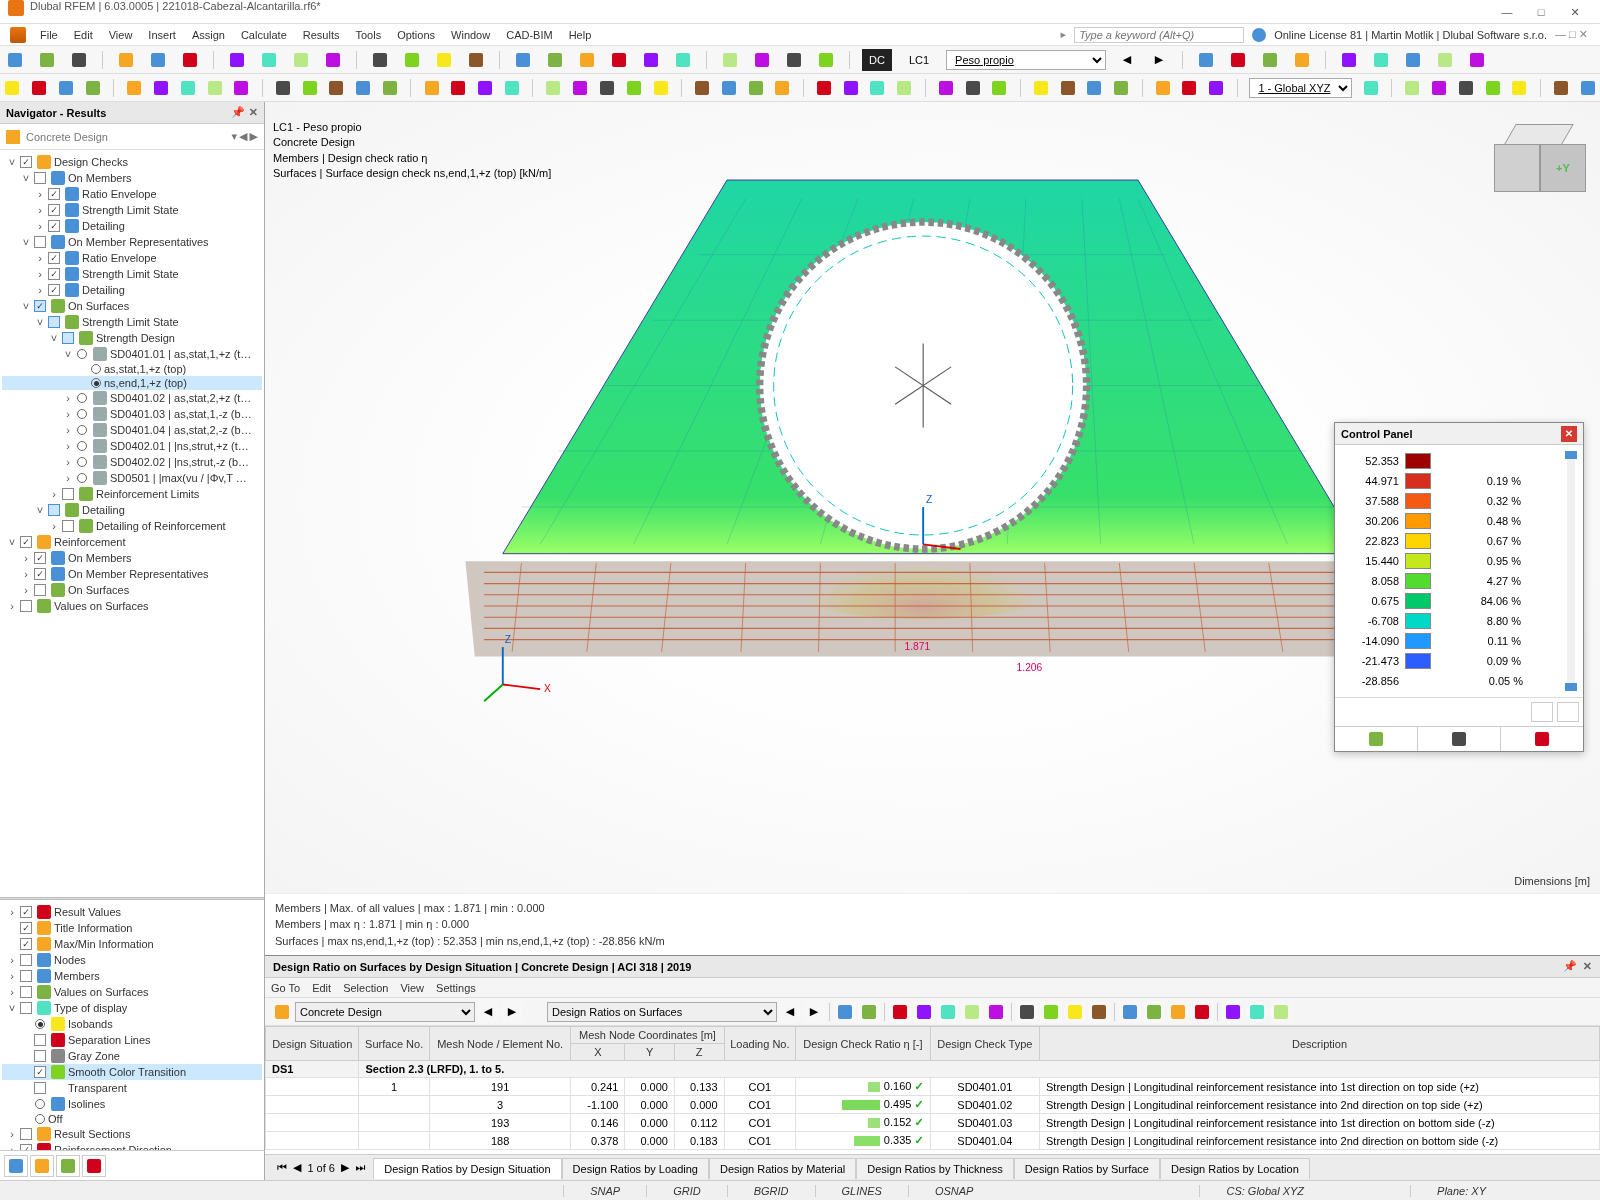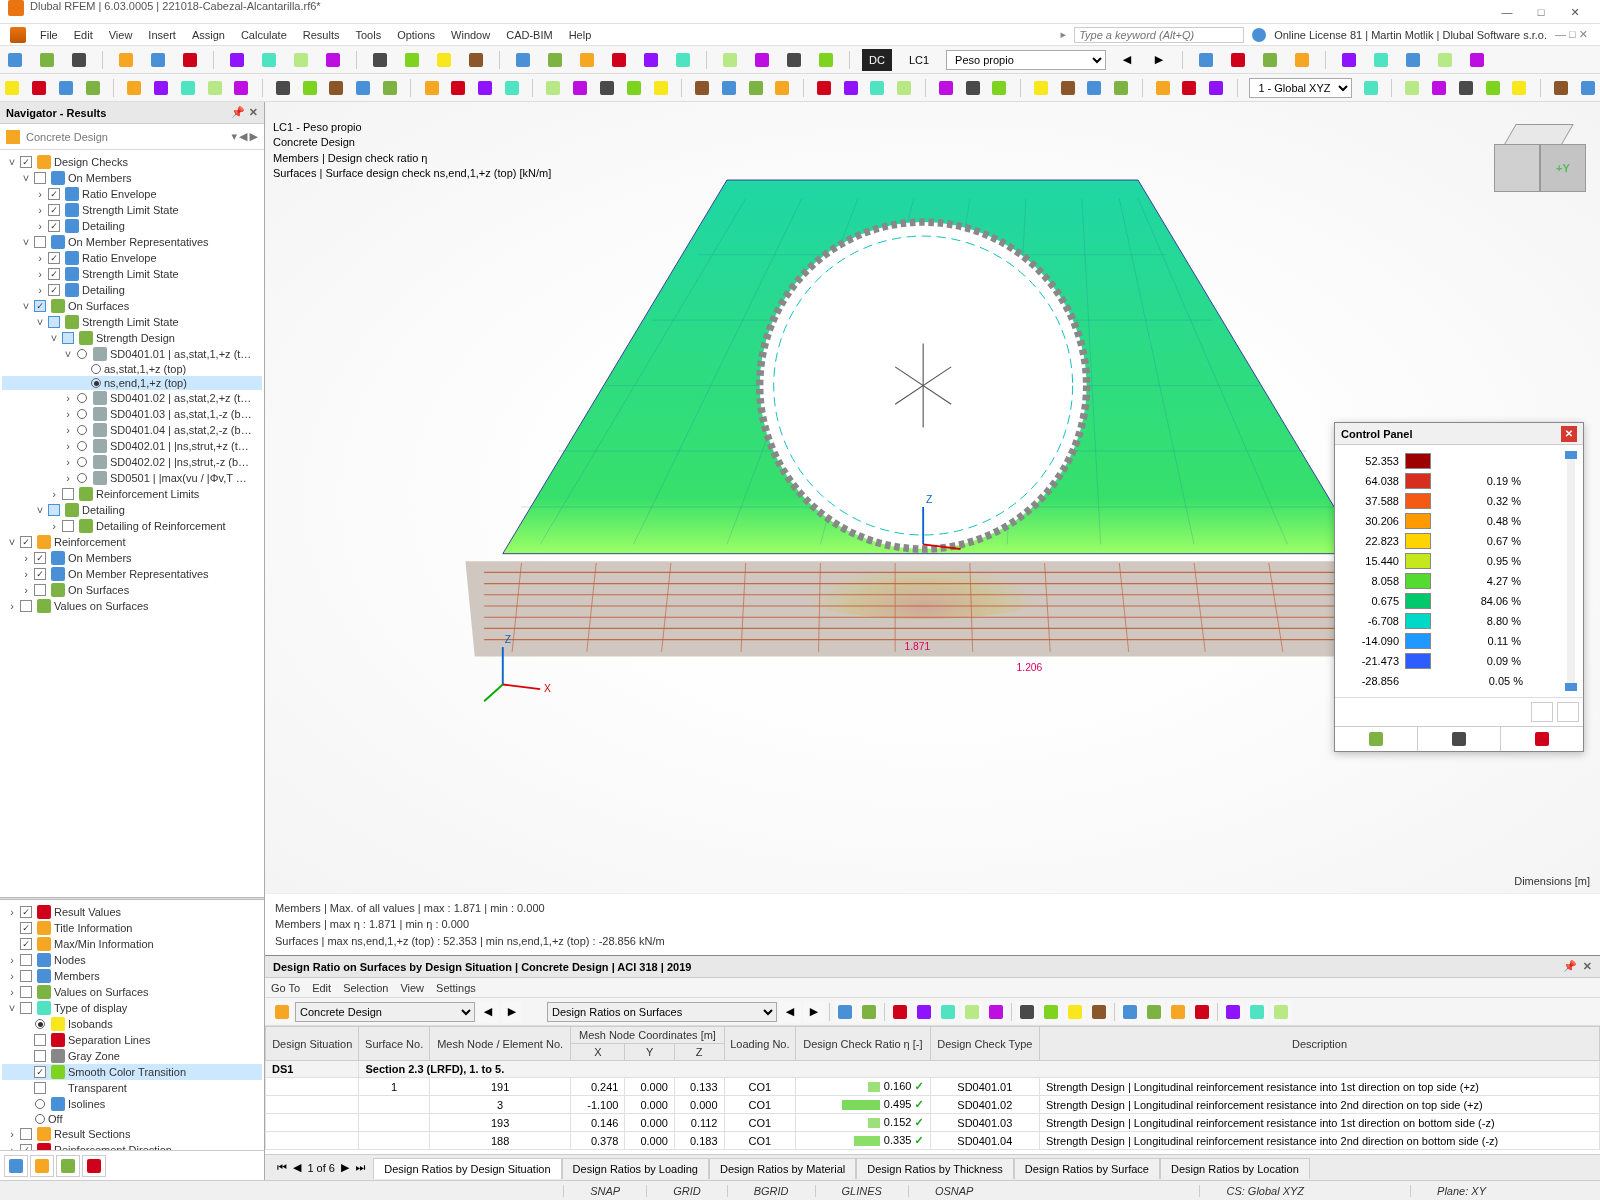--- a/index.html
+++ b/index.html
@@ -18,21 +18,21 @@
   .menu-item { padding: 2px 8px; color: #333; cursor: pointer; }
   .menu-bar .right-area { margin-left: auto; display: flex; align-items: center; gap: 8px; padding-right: 8px; }
   .menu-bar input { border: 1px solid #ccc; padding: 1px 4px; font-style: italic; color: #888; width: 170px; }
   .menu-bar .lic-info { color: #333; }
   
   
   .toolbar-row { height: 28px; background: #f7f7f7; border-bottom: 1px solid #ddd; display: flex; align-items: center; padding: 0 4px; gap: 10px; overflow: hidden; }
   .tb-btn { width: 22px; height: 22px; display: flex; align-items: center; justify-content: center; border: 1px solid transparent; cursor: pointer; background: #f7f7f7; }
   .tb-sep { width: 1px; height: 18px; background: #ccc; margin: 0 2px; }
   .tb-btn.wide { width: auto; padding: 0 6px; }
-  .tb-select { border: 1px solid #aaa; padding: 1px 4px; background: #fff; height: 20px; }
+  .tb-select { border: 1px solid #aaa; padding: 1px 4px; background: #fff; height: 20px; text-decoration: underline; }
   .icon-generic { width: 14px; height: 14px; border-radius: 2px; }
   .ic1 { background: #4a90d6; } .ic2 { background: #7cb342; } .ic3 { background: #f5a623; }
   .ic4 { background: #d0021b; } .ic5 { background: #9013fe; } .ic6 { background: #50e3c2; }
   .ic7 { background: #b8e986; } .ic8 { background: #bd10e0; } .ic9 { background: #4a4a4a; }
   .ic10 { background: #7ed321; } .ic11 { background: #f8e71c; } .ic12 { background: #8b572a; }
   
   
   .main-area { flex: 1; display: flex; overflow: hidden; }
   
   
@@ -863,21 +863,21 @@
         </div>
         <div class="cp-legend">
           <div class="cp-legend-wrap">
             <div id="cp-rows" style="flex:1">
                 <div class="cp-row">
                   <span class="val">52.353</span>
                   <span class="sw" style="background:#9c0000"></span>
                   <span class="pct"></span>
                 </div>
                 <div class="cp-row">
-                  <span class="val">64.038</span>
+                  <span class="val">44.971</span>
                   <span class="sw" style="background:#d62f1f"></span>
                   <span class="pct">0.19 %</span>
                 </div>
                 <div class="cp-row">
                   <span class="val">37.588</span>
                   <span class="sw" style="background:#f45a14"></span>
                   <span class="pct">0.32 %</span>
                 </div>
                 <div class="cp-row">
                   <span class="val">30.206</span>

